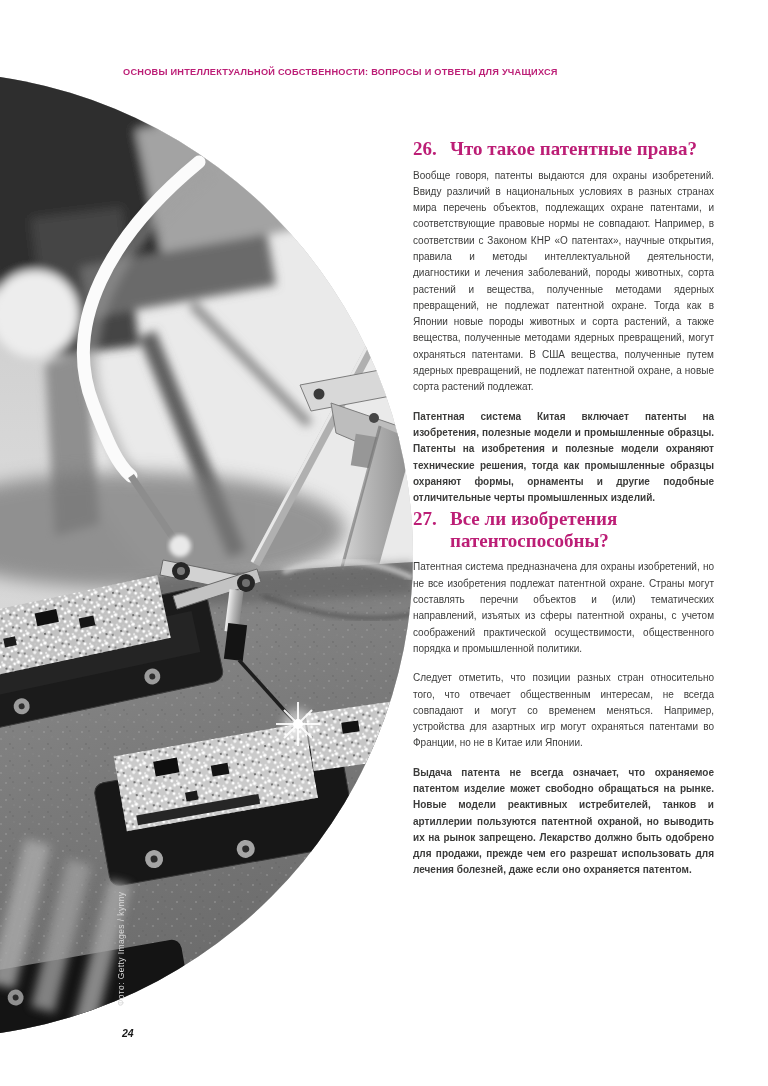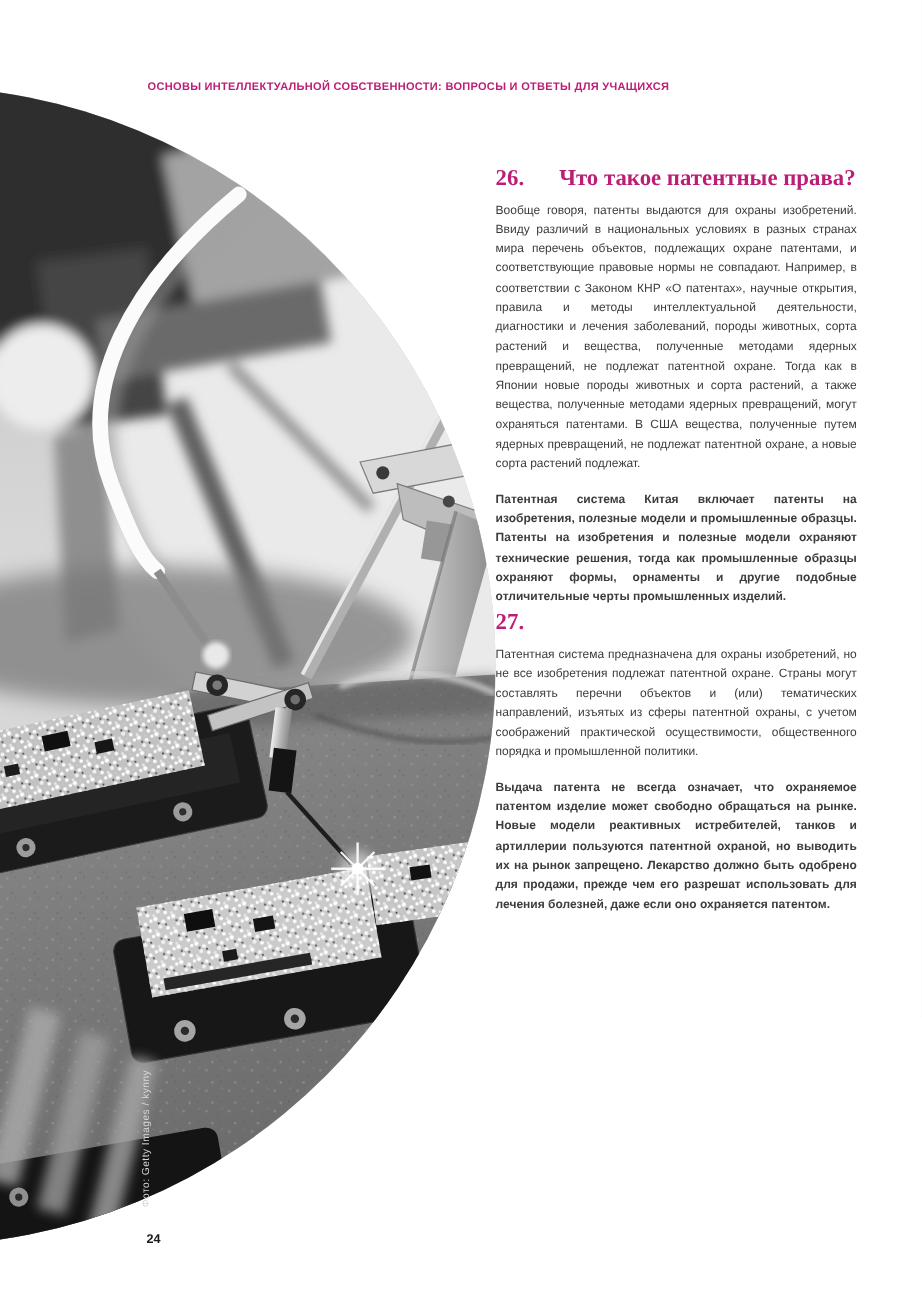--- a/index.html
+++ b/index.html
@@ -22,32 +22,32 @@
     transform:rotate(-90deg);transform-origin:0 0;
     font-size:8.5px;color:#d8d8d8;letter-spacing:0.4px;white-space:nowrap;z-index:5;
   }
   .content-column{
     position:absolute;left:413px;top:138px;width:301px;color:#3c3c3b;
   }
   .qa-section + .qa-section{margin-top:2px;}
   .qa-heading{
     display:flex;margin:0 0 8px 0;
     font-family:"Liberation Serif",serif;font-weight:bold;
-    font-size:19px;line-height:21.5px;color:#bc1e76;gap:16px;
+    font-size:19px;line-height:21.5px;color:#bc1e76;
   }
   .qa-num{flex:none;width:37px;}
   .qa-title{flex:1;}
   .qa-body p{
     margin:0 0 13px 0;font-size:10px;line-height:16.3px;
     text-align:justify;color:#3c3c3b;
   }
   .qa-body p:last-child{margin-bottom:0;font-weight:bold;}
   .page-number{
     position:absolute;left:122px;top:1027px;
-    font-size:10.5px;font-weight:bold;color:#1a1a1a;
+    font-size:10.5px;font-weight:bold;color:#1a1a1a;font-style:italic;
   }
 </style>
 </head>
 <body>
 
 <div class="page">
 
   <div class="page-header">ОСНОВЫ ИНТЕЛЛЕКТУАЛЬНОЙ СОБСТВЕННОСТИ: ВОПРОСЫ И ОТВЕТЫ ДЛЯ УЧАЩИХСЯ</div>
 
   <div class="photo-circle" aria-label="Черно-белое фото в круге: автоматические зонды и паяльные иглы над печатными платами в зажимных приспособлениях">
@@ -218,23 +218,25 @@
       </h2>
       <div class="qa-body">
         <p>Вообще говоря, патенты выдаются для охраны изобретений. Ввиду различий в национальных условиях в разных странах мира перечень объектов, подлежащих охране патентами, и соответствующие правовые нормы не совпадают. Например, в соответствии с Законом КНР «О патентах», научные открытия, правила и методы интеллектуальной деятельности, диагностики и лечения заболеваний, породы животных, сорта растений и вещества, полученные методами ядерных превращений, не подлежат патентной охране. Тогда как в Японии новые породы животных и сорта растений, а также вещества, полученные методами ядерных превращений, могут охраняться патентами. В США вещества, полученные путем ядерных превращений, не подлежат патентной охране, а новые сорта растений подлежат.</p>
         <p>Патентная система Китая включает патенты на изобретения, полезные модели и промышленные образцы. Патенты на изобретения и полезные модели охраняют технические решения, тогда как промышленные образцы охраняют формы, орнаменты и другие подобные отличительные черты промышленных изделий.</p>
       </div>
     </section>
 
     <section class="qa-section">
       <h2 class="qa-heading">
         <span class="qa-num">27.</span>
+        <span class="qa-title">Все ли изобретения патентоспособны?</span>
       </h2>
       <div class="qa-body">
         <p>Патентная система предназначена для охраны изобретений, но не все изобретения подлежат патентной охране. Страны могут составлять перечни объектов и (или) тематических направлений, изъятых из сферы патентной охраны, с учетом соображений практической осуществимости, общественного порядка и промышленной политики.</p>
+        <p>Следует отметить, что позиции разных стран относительно того, что отвечает общественным интересам, не всегда совпадают и могут со временем меняться. Например, устройства для азартных игр могут охраняться патентами во Франции, но не в Китае или Японии.</p>
         <p>Выдача патента не всегда означает, что охраняемое патентом изделие может свободно обращаться на рынке. Новые модели реактивных истребителей, танков и артиллерии пользуются патентной охраной, но выводить их на рынок запрещено. Лекарство должно быть одобрено для продажи, прежде чем его разрешат использовать для лечения болезней, даже если оно охраняется патентом.</p>
       </div>
     </section>
 
   </div>
 
   <div class="page-number">24</div>
 
 </div>
 

